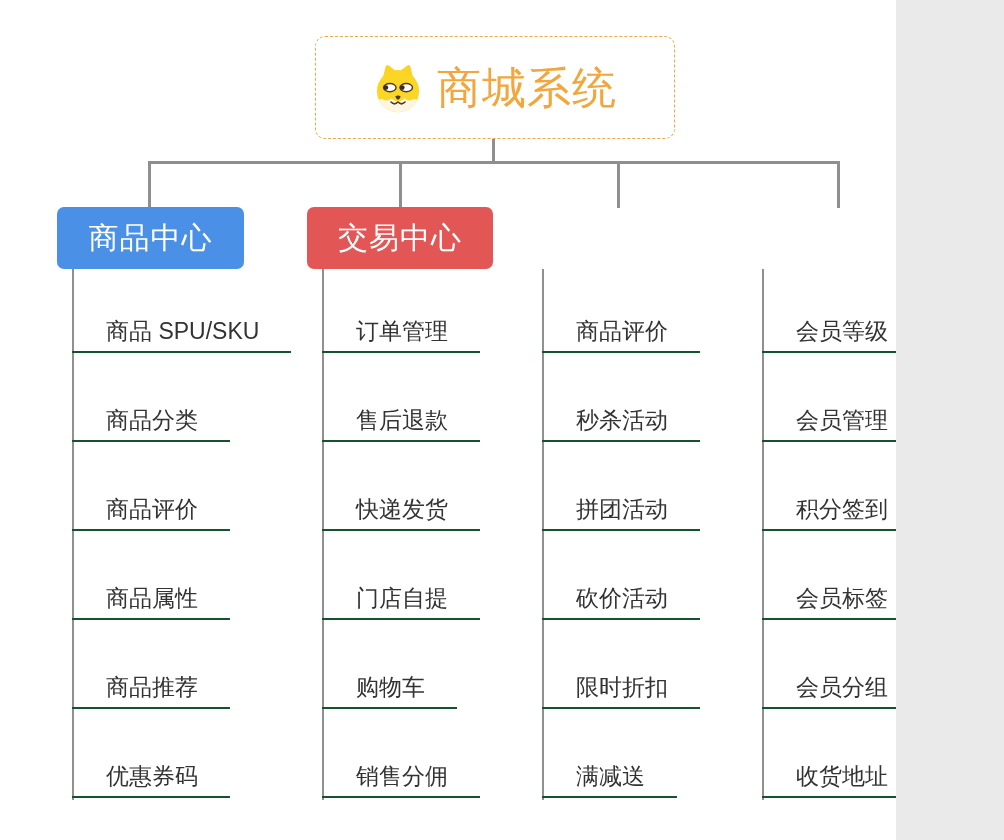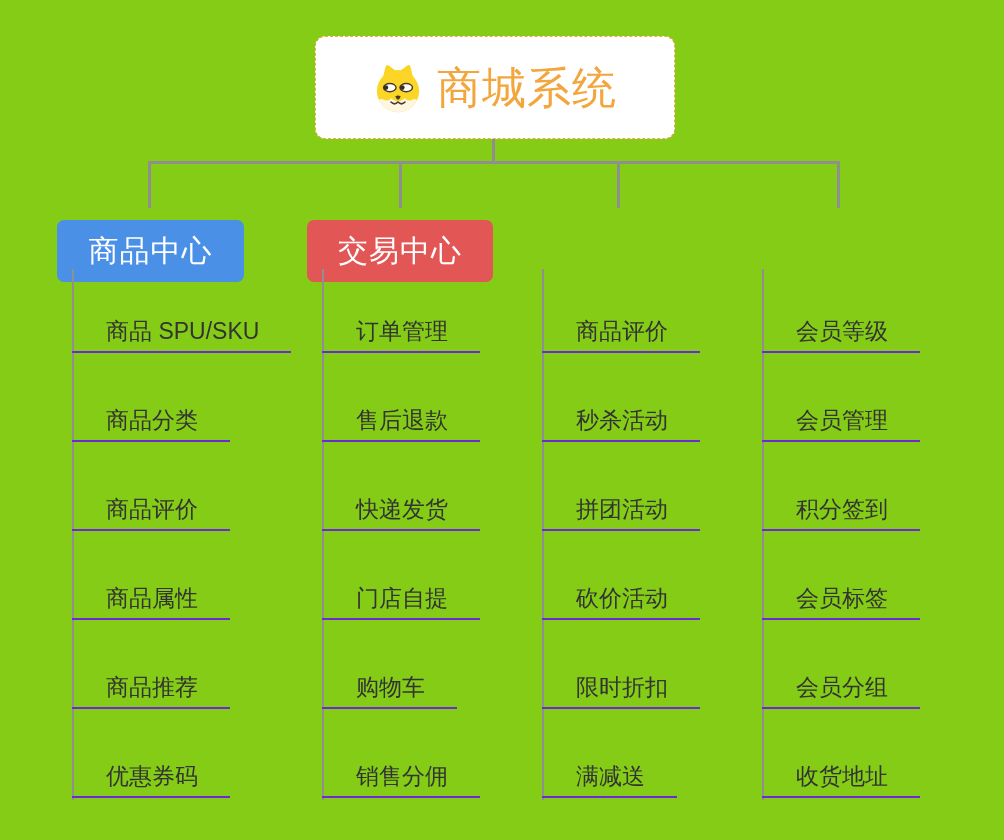--- a/index.html
+++ b/index.html
@@ -2,58 +2,58 @@
 <html><head>
 <meta charset="utf-8">
 <style>
   html,body{margin:0;padding:0;}
   body{
     font-family:"Liberation Sans","DejaVu Sans",sans-serif;
     background:#eaeaea;
   }
   .canvas{
     position:relative;
-    width:1004px;height:840px;
-    background:#84cc16;
+    width:896px;height:840px;
+    background:#ffffff;
     overflow:hidden;
   }
   
   .conn{position:absolute;background:#8f8f8f;}
   
   .root-node{
     position:absolute;left:315px;top:36px;width:360px;height:103px;
     background:#ffffff;border:1px dashed #f2a74a;border-radius:10px;
     box-sizing:border-box;
     display:flex;align-items:center;justify-content:center;gap:14px;
     cursor:pointer;
   }
   .root-node .dog{width:50px;height:50px;flex:0 0 auto;}
   .root-title{
     font-size:44px;line-height:1;color:#f2a63c;letter-spacing:1px;
     white-space:nowrap;
   }
   
   .branch-node{
-    position:absolute;top:220px;height:62px;border-radius:7px;
+    position:absolute;top:207px;height:62px;border-radius:7px;
     display:flex;align-items:center;justify-content:center;
     cursor:pointer;
   }
   .branch-label{
     color:#ffffff;font-size:30px;line-height:1;letter-spacing:1px;
     white-space:nowrap;
   }
   
   .trunk{position:absolute;top:269px;width:2px;height:531px;background:#909090;}
   .leaf-col{position:absolute;top:264px;}
   .slot{height:89px;display:flex;align-items:flex-end;}
   .leaf{
     display:inline-block;
     font-size:23px;color:#333333;line-height:1;
     padding:0 32px 8px 34px;
-    border-bottom:2px solid #6d28d9;
+    border-bottom:2px solid #14532d;
     white-space:nowrap;
     cursor:pointer;
   }
 </style>
 </head>
 <body>
 
 <div class="canvas">
 
   <div class="conn" style="left:492px;top:139px;width:3px;height:24px"></div>

